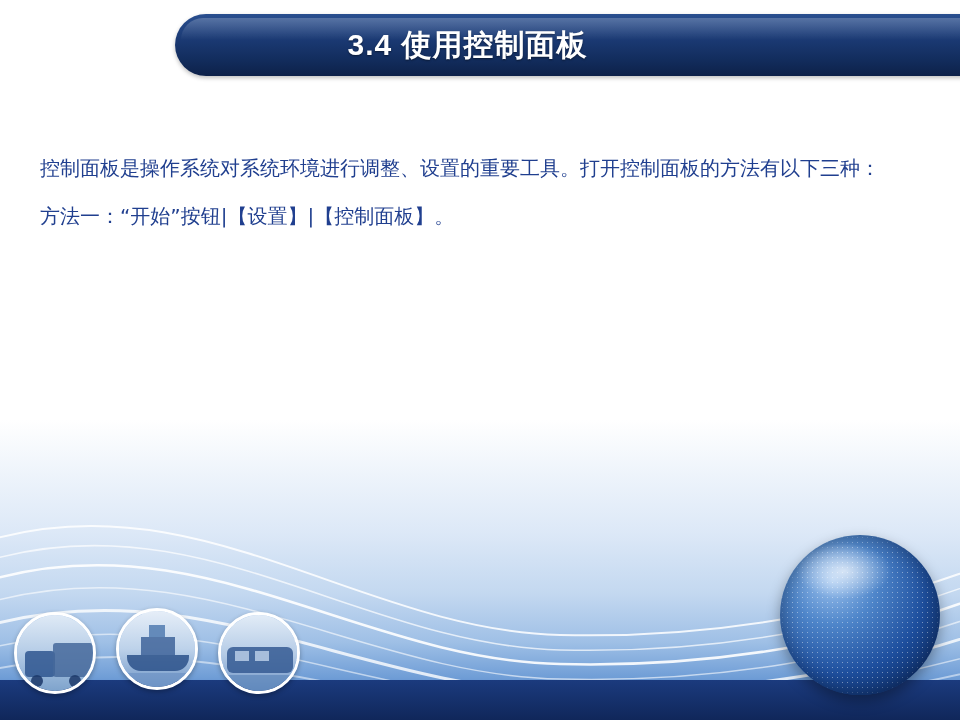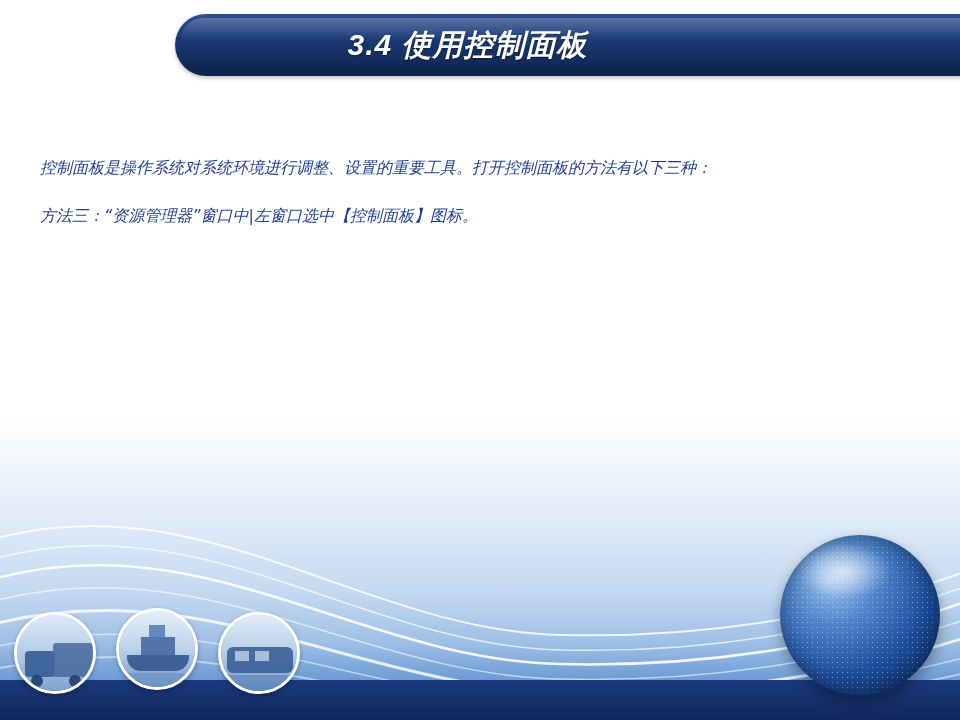--- a/index.html
+++ b/index.html
@@ -6,21 +6,20 @@
   html, body {
     width: 960px; height: 720px;
     overflow: hidden;
     font-family: "Liberation Sans", sans-serif;
   }
   .slide {
     position: relative;
     width: 960px; height: 720px;
     background: #ffffff;
     overflow: hidden;
-    font-style: italic;
   }
 
   
   .title-bar {
     position: absolute;
     left: 175px; top: 14px;
     width: 800px; height: 62px;
     background: linear-gradient(180deg, #2a4f8f 0%, #1b3a74 40%, #122c5c 75%, #0d2149 100%);
     border-top-left-radius: 34px;
     border-bottom-left-radius: 34px;
@@ -61,21 +60,21 @@
 
   
   .body {
     position: absolute;
     left: 40px; top: 145px;
     width: 915px;
     color: #1f3e8c;
     font-family: "DejaVu Sans", "Liberation Sans", sans-serif;
   }
   .para {
-    font-size: 16px;
+    font-size: 20px;
     line-height: 46px;
     color: #203f8f;
     white-space: nowrap;
   }
   .para.wrap { white-space: normal; }
   .para + .para { margin-top: 2px; }
   .gap { margin-top: 10px; }
 
   
   .bottom-art {
@@ -155,21 +154,21 @@
 
 <div class="slide">
 
   <div class="title-bar">
     <div class="title-text">3.4  使用控制面板</div>
   </div>
   <div class="title-underline"></div>
 
   <div class="body">
     <div class="para wrap">控制面板是操作系统对系统环境进行调整、设置的重要工具。打开控制面板的方法有以下三种：</div>
-    <div class="para">方法三：“资源管理器”窗口中|左窗口选中【控制面板】图标。</div>
+    <div class="para gap">方法一：“开始”按钮|【设置】|【控制面板】。</div>
   </div>
 
   <div class="bottom-art">
     <svg class="swooshes" viewBox="0 0 960 300" preserveAspectRatio="none">
       <g fill="none" stroke="#ffffff" stroke-opacity="0.85">
         <path d="M-10,120 C200,60 360,210 560,215 C720,219 860,190 970,150" stroke-width="2"></path>
         <path d="M-10,140 C200,80 360,225 560,230 C720,234 860,205 970,165" stroke-width="1.5" stroke-opacity="0.7"></path>
         <path d="M-10,160 C200,100 360,240 560,244 C720,248 860,220 970,180" stroke-width="2.5" stroke-opacity="0.9"></path>
         <path d="M-10,182 C200,125 360,255 560,259 C720,263 860,236 970,198" stroke-width="1.5" stroke-opacity="0.6"></path>
         <path d="M-10,205 C200,150 360,268 560,272 C720,276 860,252 970,216" stroke-width="3" stroke-opacity="0.8"></path>

